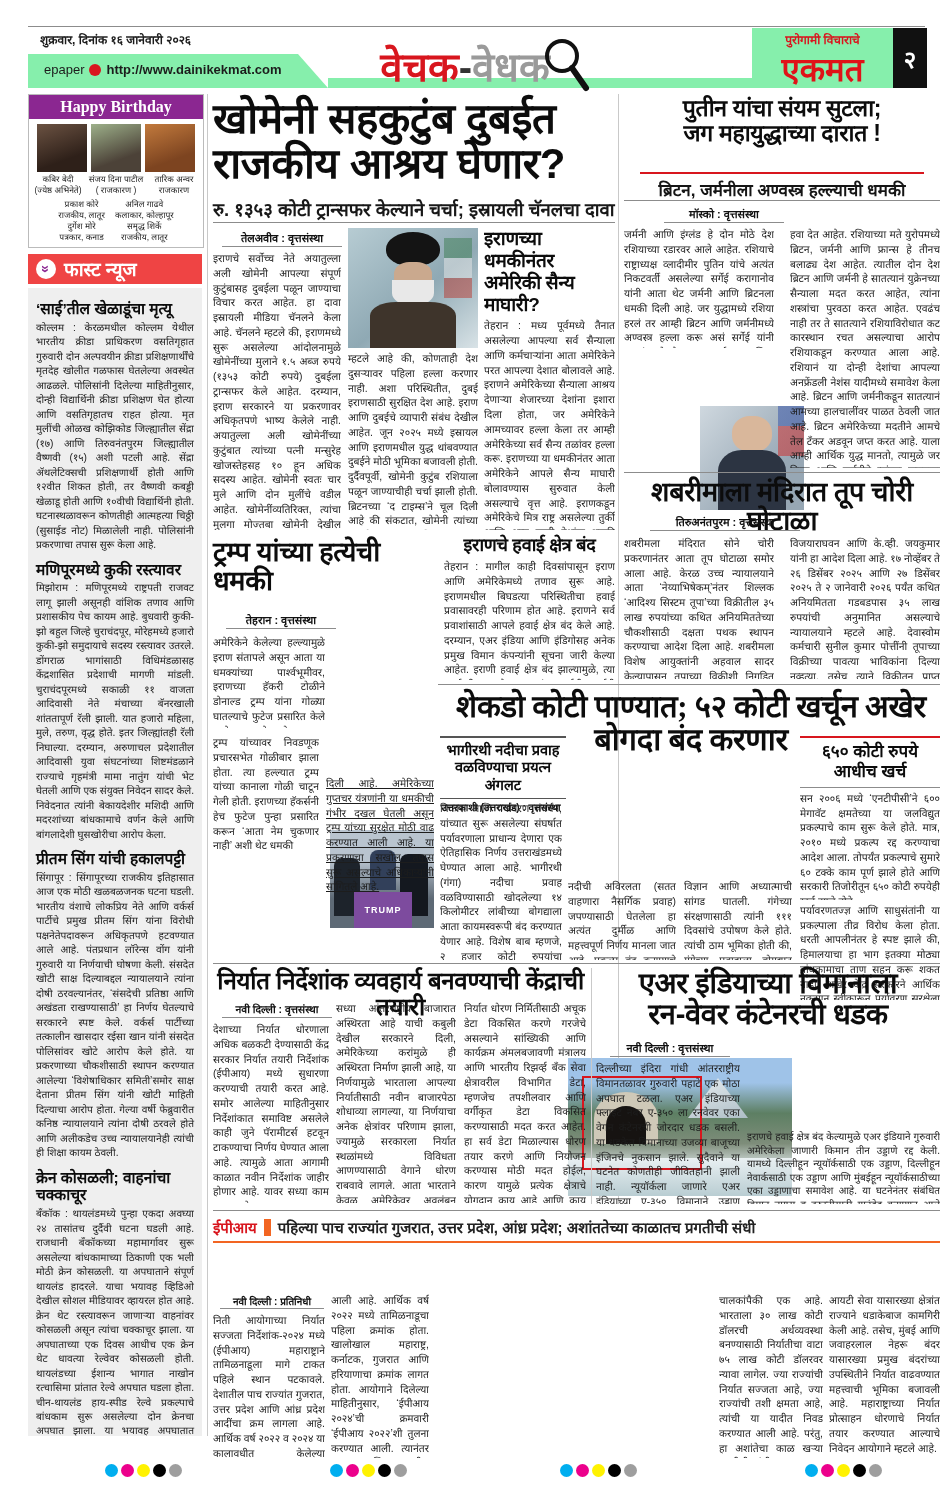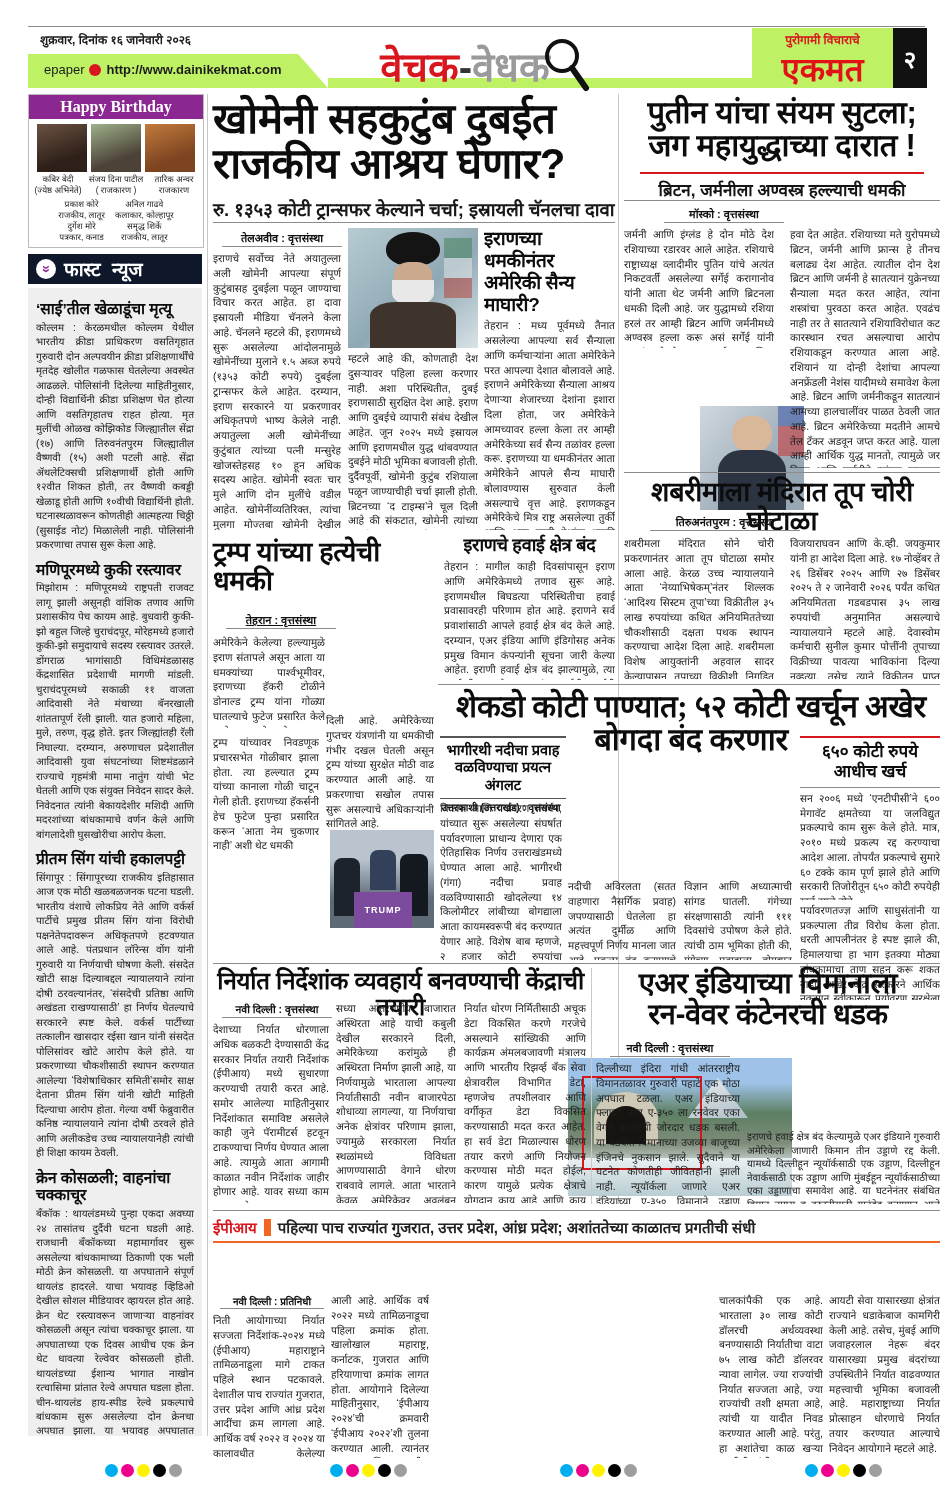--- a/index.html
+++ b/index.html
@@ -8,29 +8,29 @@
   .abs{position:absolute;}
   .hl{font-weight:800;color:#0c0c0c;line-height:1.08;letter-spacing:-0.3px;}
   .body-txt{font-size:10.4px;line-height:1.42;text-align:justify;color:#1d1d1d;overflow:hidden;}
   .dateline{font-weight:700;font-size:11px;color:#111;text-align:center;}
   .rule{background:#8c8c8c;height:1px;}
   .redrule{background:#d8161e;height:2px;}
   .vsep{width:1px;background:#c9c9c9;}
   .photo{position:relative;overflow:hidden;background:#ccc;}
   .caption{font-size:10px;line-height:1.35;text-align:justify;color:#222;}
   
-  .cream{background:#bef264;}
+  .cream{background:#86efac;}
   .masthead-title{color:#e01218;font-weight:800;}
   .logo-red{color:#d8161e;font-weight:800;}
   .logo-gray{color:#9a9a9a;font-weight:800;}
   
   .bday-box{border:1px solid #bbb;background:#fff;}
   .bday-head{background:#8b2791;color:#fff;font-weight:800;text-align:center;
              font-family:"Liberation Serif","DejaVu Serif",serif;}
-  .fast-head{background:#0f172a;color:#fff;font-weight:800;font-family:Liberation Mono, monospace;}
+  .fast-head{background:#ef4444;color:#fff;font-weight:800;}
   .fastbg{background:#efefef;}
   .fast-art h4{margin:8px 0 3px 0;font-size:15.5px;font-weight:800;color:#0c0c0c;line-height:1.15;}
   .fast-art p{margin:0;font-size:10.2px;line-height:1.42;text-align:justify;color:#222;}
   .boxhead{font-weight:800;color:#0c0c0c;text-align:center;line-height:1.2;}
   .dotrow{display:flex;gap:3px;align-items:center;}
   .dot{width:13px;height:13px;border-radius:50%;}
 </style>
 </head>
 <body>
 
@@ -146,21 +146,21 @@
   <div class="abs body-txt" style="left:348px;top:352px;width:130px;height:178px;">म्हटले आहे की, कोणताही देश दुसऱ्यावर पहिला हल्ला करणार नाही. अशा परिस्थितीत, दुबई इराणसाठी सुरक्षित देश आहे. इराण आणि दुबईचे व्यापारी संबंध देखील आहेत. जून २०२५ मध्ये इस्रायल आणि इराणमधील युद्ध थांबवण्यात दुबईने मोठी भूमिका बजावली होती. दुर्दैवपूर्वी, खोमेनी कुटुंब रशियाला पळून जाण्याचीही चर्चा झाली होती. ब्रिटनच्या ‘द टाइम्स’ने चूल दिली आहे की संकटात, खोमेनी त्यांच्या संपूर्ण कुटुंबासह रशियाला पळून जाऊ शकतात. रशिया हा इराणचा सर्वांत जवळचा मित्र आहे. मात्र, या गंभीर दाव्यांवर इराण सरकारकडून किंवा खोमेनी कुटुंबाकडून अद्याप कोणतीही अधिकृत प्रतिक्रिया आलेली नाही.</div>
 
   <div class="abs" style="left:484px;top:228px;width:131px;height:302px;overflow:hidden;">
     <div class="hl" style="font-size:19px;line-height:1.15;">इराणच्या धमकीनंतर अमेरिकी सैन्य माघारी?</div>
     <div class="body-txt" style="margin-top:4px;height:222px;">तेहरान : मध्य पूर्वमध्ये तैनात असलेल्या आपल्या सर्व सैन्याला आणि कर्मचाऱ्यांना आता अमेरिकेने परत आपल्या देशात बोलावले आहे. इराणने अमेरिकेच्या सैन्याला आश्रय देणाऱ्या शेजारच्या देशांना इशारा दिला होता, जर अमेरिकेने आमच्यावर हल्ला केला तर आम्ही अमेरिकेच्या सर्व सैन्य तळांवर हल्ला करू. इराणच्या या धमकीनंतर आता अमेरिकेने आपले सैन्य माघारी बोलावण्यास सुरुवात केली असल्याचे वृत्त आहे. इराणकडून अमेरिकेचे मित्र राष्ट्र असलेल्या तुर्की आणि अन्य काही देशांना धमकी देण्यात आली आहे. जगाला टॅरिफमुळे वेठीस धरणारे, व्हेनेझुएलावर हल्ला करणारे, तसेच ग्रीनलँडवर ताबा मिळवण्याचे स्वप्न पाहणाऱ्या डोनाल्ड ट्रम्प यांनी मध्य पूर्वेतून आपले सैन्य माघारी बोलवावे का, अशा प्रश्न आता उपस्थित होत आहे.</div>
 
   </div>
 
   <div class="abs vsep" style="left:618px;top:94px;height:1110px;"></div>
 
-  <div class="abs hl" style="left:624px;top:96px;width:316px;font-size:31px;text-align:center;">
+  <div class="abs hl" style="left:624px;top:96px;width:316px;font-size:23px;text-align:center;">
     <div>पुतीन यांचा संयम सुटला;</div>
     <div>जग महायुद्धाच्या दारात !</div>
   </div>
   <div class="abs redrule" style="left:640px;top:172px;width:284px;"></div>
   <div class="abs" style="left:624px;top:178px;width:316px;text-align:center;font-size:17px;font-weight:800;color:#151515;">ब्रिटन, जर्मनीला अण्वस्त्र हल्ल्याची धमकी</div>
   <div class="abs rule" style="left:624px;top:200px;width:316px;"></div>
   <div class="abs dateline" style="left:664px;top:206px;width:120px;">मॉस्को : वृत्तसंस्था</div>
   <div class="abs rule" style="left:664px;top:222px;width:120px;"></div>
 
   <div class="abs body-txt" style="left:624px;top:228px;width:150px;height:120px;">जर्मनी आणि इंग्लंड हे दोन मोठे देश रशियाच्या रडारवर आले आहेत. रशियाचे राष्ट्राध्यक्ष व्लादीमीर पुतिन यांचे अत्यंत निकटवर्ती असलेल्या सर्गेई करागानोव यांनी आता थेट जर्मनी आणि ब्रिटनला धमकी दिली आहे. जर युद्धामध्ये रशिया हरलं तर आम्ही ब्रिटन आणि जर्मनीमध्ये अण्वस्त्र हल्ला करू असं सर्गेई यांनी म्हटलं आहे. गेल्या चार वर्षांपासून रशिया आणि युक्रेनमध्ये युद्ध सुरू आहे, यावर कोणताही तोडगा काढण्यास तयार नाही, अशा परिस्थितीमध्ये आता रशियाकडून थेट जर्मनी आणि ब्रिटनला धमकी देण्यात आली. करागानोव यांनी टकर कार्लसनला दिलेल्या एका मुलाखतीमध्ये म्हटलं आहे की, रशियाला सर्वांत मोठा धोका हा युरोपीयन राष्ट्रांकडून आहे. ते सातत्यानं युक्रेन आणि रशियामधील युद्धाला</div>
@@ -176,31 +176,31 @@
 
   <div class="abs hl" style="left:624px;top:478px;width:316px;font-size:27px;text-align:center;">शबरीमाला मंदिरात तूप चोरी घोटाळा</div>
   <div class="abs dateline" style="left:650px;top:514px;width:150px;">तिरुअनंतपुरम : वृत्तसंस्था</div>
   <div class="abs rule" style="left:650px;top:530px;width:150px;"></div>
   <div class="abs body-txt" style="left:624px;top:537px;width:150px;height:142px;">शबरीमला मंदिरात सोने चोरी प्रकरणानंतर आता तूप घोटाळा समोर आला आहे. केरळ उच्च न्यायालयाने आता ‘नेय्याभिषेकम्’नंतर शिल्लक ‘आदिश्य सिस्टम तूपा’च्या विक्रीतील ३५ लाख रुपयांच्या कथित अनियमिततेच्या चौकशीसाठी दक्षता पथक स्थापन करण्याचा आदेश दिला आहे. शबरीमला विशेष आयुक्तांनी अहवाल सादर केल्यापासून तूपाच्या विक्रीशी निगडित रकमेच्या वस्तुत दक्षता चौकशीची मागणी केल्यावर उच्च न्यायालयाच्या खंडपीठाचे न्यायाधीश जी. राजा</div>
   <div class="abs body-txt" style="left:790px;top:537px;width:150px;height:142px;">विजयाराघवन आणि के.व्ही. जयकुमार यांनी हा आदेश दिला आहे. १७ नोव्हेंबर ते २६ डिसेंबर २०२५ आणि २७ डिसेंबर २०२५ ते २ जानेवारी २०२६ पर्यंत कथित अनियमितता गडबडपास ३५ लाख रुपयांची अनुमानित असल्याचे न्यायालयाने म्हटले आहे. देवास्वोम कर्मचारी सुनील कुमार पोत्तींनी तूपाच्या विक्रीच्या पावत्या भाविकांना दिल्या नव्हत्या. तसेच त्याने विक्रीतून प्राप्त झालेली रक्कमही जमा केली नव्हती. हा प्रकार समोर आल्यावर सुनील कुमार पोत्तीला निलंबित करण्यात आले असून पुढील कारवाई प्रस्तावित करण्यात आल्याचे टीडीबीने सांगितले आहे.</div>
 
   <div class="abs hl" style="left:213px;top:538px;width:222px;font-size:27px;">
     <div>ट्रम्प यांच्या हत्येची धमकी</div>
   </div>
-  <div class="abs dateline" style="left:226px;top:612px;width:110px;text-decoration:underline;">तेहरान : वृत्तसंस्था</div>
+  <div class="abs dateline" style="left:226px;top:612px;width:110px;">तेहरान : वृत्तसंस्था</div>
   <div class="abs rule" style="left:226px;top:628px;width:110px;"></div>
   <div class="abs body-txt" style="left:213px;top:636px;width:112px;height:92px;">अमेरिकेने केलेल्या हल्ल्यामुळे इराण संतापले असून आता या धमक्यांच्या पार्श्वभूमीवर, इराणच्या हॅकरी टोळीने डोनाल्ड ट्रम्प यांना गोळ्या घातल्याचे फुटेज प्रसारित केले आहे. मात्र हे फुटेज २०२४ सालचे आहे, जेव्हा डोनाल्ड</div>
   <div class="abs photo" style="left:330px;top:606px;width:104px;height:98px;background:linear-gradient(#b9c4cf 30%,#5e6a76 70%);">
     <div class="abs" style="left:4px;top:28px;width:26px;height:58px;background:#1d232b;border-radius:8px 8px 0 0;"></div>
     <div class="abs" style="left:70px;top:24px;width:28px;height:62px;background:#14181f;border-radius:8px 8px 0 0;"></div>
     <div class="abs" style="left:40px;top:20px;width:26px;height:40px;background:#32405a;border-radius:8px 8px 0 0;"></div>
     <div class="abs" style="left:24px;top:62px;width:58px;height:36px;background:#7d4b9e;display:flex;align-items:center;justify-content:center;color:#fff;font-size:9px;font-weight:800;letter-spacing:1px;">TRUMP</div>
   </div>
   <div class="abs body-txt" style="left:213px;top:736px;width:106px;height:220px;">ट्रम्प यांच्यावर निवडणूक प्रचारसभेत गोळीबार झाला होता. त्या हल्ल्यात ट्रम्प यांच्या कानाला गोळी चाटून गेली होती. इराणच्या हॅकर्सनी हेच फुटेज पुन्हा प्रसारित करून ‘आता नेम चुकणार नाही’ अशी थेट धमकी</div>
-  <div class="abs body-txt" style="left:326px;top:714px;width:108px;height:220px;">दिली आहे. अमेरिकेच्या गुप्तचर यंत्रणांनी या धमकीची गंभीर दखल घेतली असून ट्रम्प यांच्या सुरक्षेत मोठी वाढ करण्यात आली आहे. या प्रकरणाचा सखोल तपास सुरू असल्याचे अधिकाऱ्यांनी सांगितले आहे.</div>
+  <div class="abs body-txt" style="left:326px;top:777px;width:108px;height:220px;text-decoration:underline;">दिली आहे. अमेरिकेच्या गुप्तचर यंत्रणांनी या धमकीची गंभीर दखल घेतली असून ट्रम्प यांच्या सुरक्षेत मोठी वाढ करण्यात आली आहे. या प्रकरणाचा सखोल तपास सुरू असल्याचे अधिकाऱ्यांनी सांगितले आहे.</div>
 
   <div class="abs hl" style="left:444px;top:536px;width:171px;font-size:18px;text-align:center;">इराणचे हवाई क्षेत्र बंद</div>
   <div class="abs body-txt" style="left:444px;top:560px;width:171px;height:120px;">तेहरान : मागील काही दिवसांपासून इराण आणि अमेरिकेमध्ये तणाव सुरू आहे. इराणमधील बिघडत्या परिस्थितीचा हवाई प्रवासावरही परिणाम होत आहे. इराणने सर्व प्रवाशांसाठी आपले हवाई क्षेत्र बंद केले आहे. दरम्यान, एअर इंडिया आणि इंडिगोसह अनेक प्रमुख विमान कंपन्यांनी सूचना जारी केल्या आहेत. इराणी हवाई क्षेत्र बंद झाल्यामुळे, त्या मार्गावरील बहुतेक उड्डाणांना पर्यायी मार्गांनी प्रवास करावा लागत आहे, यामुळे विलंब होण्याची शक्यता आहे. काही उड्डाणे रद्दही करण्यात आली आहेत, असे विमान कंपन्यांनी सांगितले आहे.</div>
 
   <div class="abs rule" style="left:438px;top:684px;width:502px;"></div>
 
   <div class="abs hl" style="left:440px;top:690px;width:502px;font-size:31px;text-align:center;font-family:Liberation Serif, serif;">शेकडो कोटी पाण्यात; ५२ कोटी खर्चून अखेर बोगदा बंद करणार</div>
 
   <div class="abs" style="left:440px;top:736px;width:122px;border-top:2px solid #555;border-bottom:1px solid #555;padding:4px 2px;">
     <div class="boxhead" style="font-size:14.5px;">भागीरथी नदीचा प्रवाह वळविण्याचा प्रयत्न अंगलट</div>

